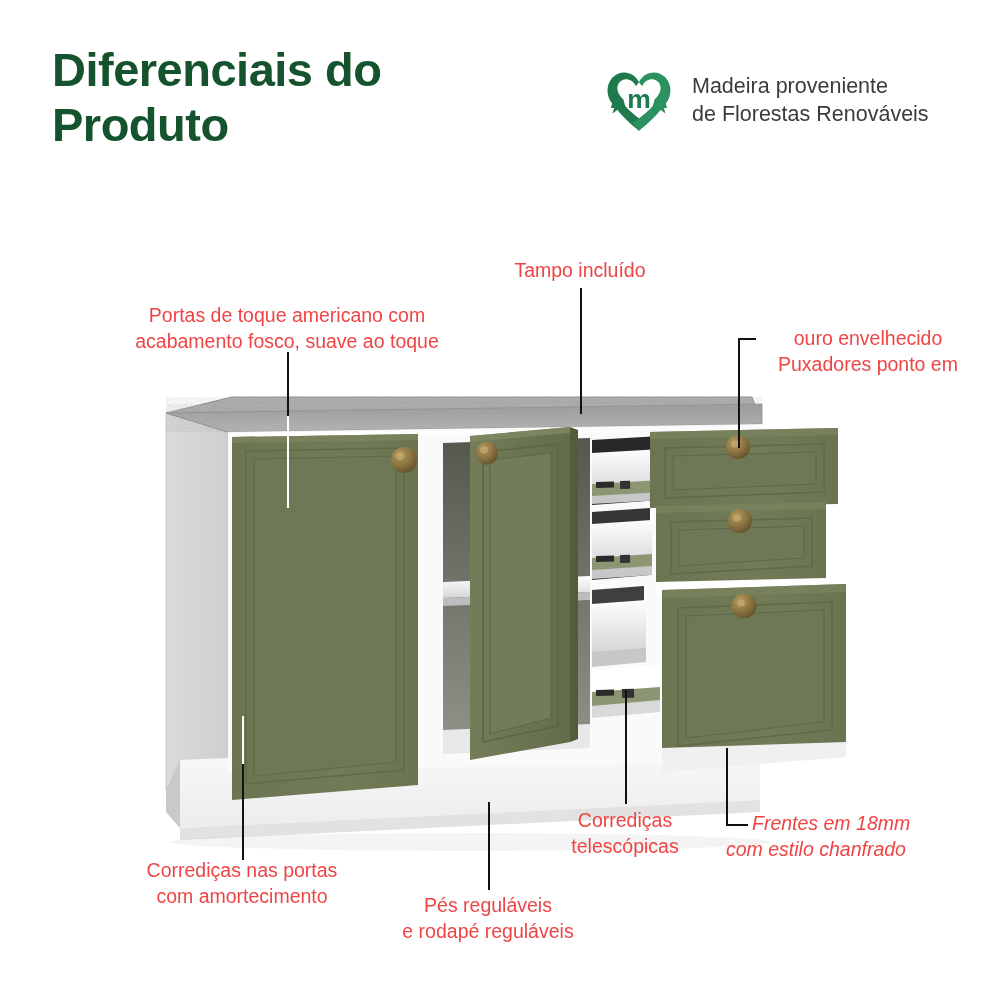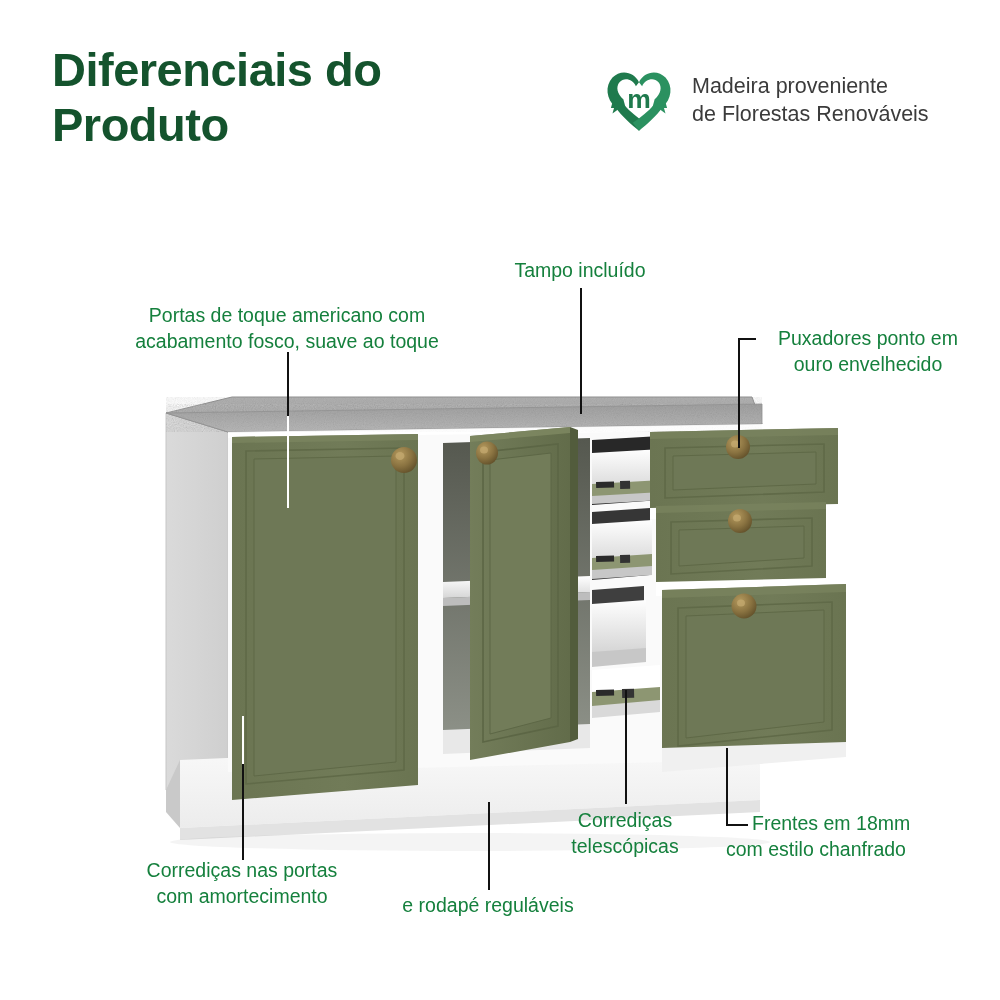--- a/index.html
+++ b/index.html
@@ -26,21 +26,21 @@
   .eco-logo{ width:78px; height:78px; flex:0 0 78px; }
   .eco-text{
     font-size:21.5px; font-weight:normal; line-height:1.28;
     color:#3b3b3b; white-space:nowrap;
   }
 
   
   .anno{
     position:absolute;
     font-size:19.5px; line-height:1.33;
-    color:#15803d;
+    color:#ef4444;
     white-space:nowrap;
   }
   .anno.c{ text-align:center; }
   .anno.l{ text-align:left; }
 
   
   .lead{ position:absolute; background:#111111; }
   .lead.v{ width:2px; }
   .lead.h{ height:2px; }
   .lead.white{ background:#ffffff; }
@@ -285,35 +285,36 @@
   <div class="anno c" style="left:96px; top:303px; width:382px;">
     <div>Portas de toque americano com</div>
     <div>acabamento fosco, suave ao toque</div>
   </div>
 
   <div class="anno c" style="left:480px; top:258px; width:200px;">
     <div>Tampo incluído</div>
   </div>
 
   <div class="anno c" style="left:756px; top:326px; width:224px;">
+    <div>ouro envelhecido</div>
     <div>Puxadores ponto em</div>
-    <div>ouro envelhecido</div>
-  </div>
-
-  <div class="anno l" style="left:752px; top:811px; width:240px;">
+  </div>
+
+  <div class="anno l" style="left:752px; top:811px; width:240px;font-style:italic;">
     <div>Frentes em 18mm</div>
     <div style="margin-left:-26px;">com estilo chanfrado</div>
   </div>
 
   <div class="anno c" style="left:535px; top:808px; width:180px;">
     <div>Corrediças</div>
     <div>telescópicas</div>
   </div>
 
   <div class="anno c" style="left:388px; top:893px; width:200px;">
+    <div>Pés reguláveis</div>
     <div>e rodapé reguláveis</div>
   </div>
 
   <div class="anno c" style="left:118px; top:858px; width:248px;">
     <div>Corrediças nas portas</div>
     <div>com amortecimento</div>
   </div>
 
 </div>
 

